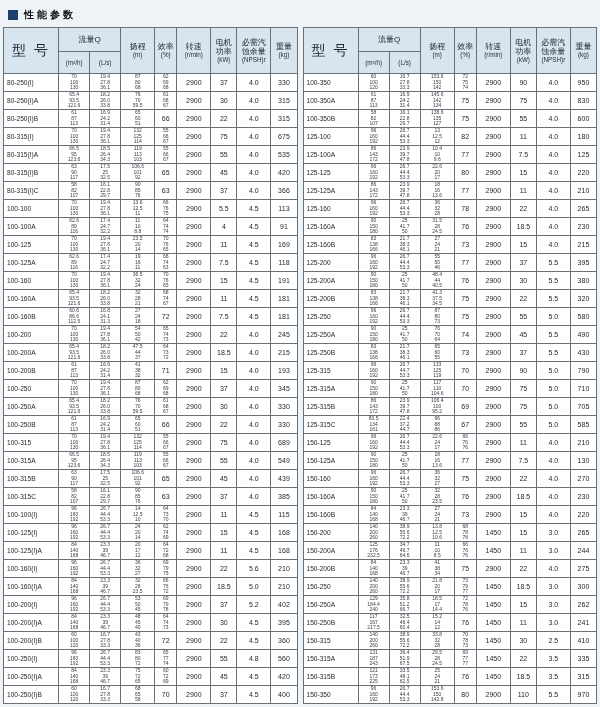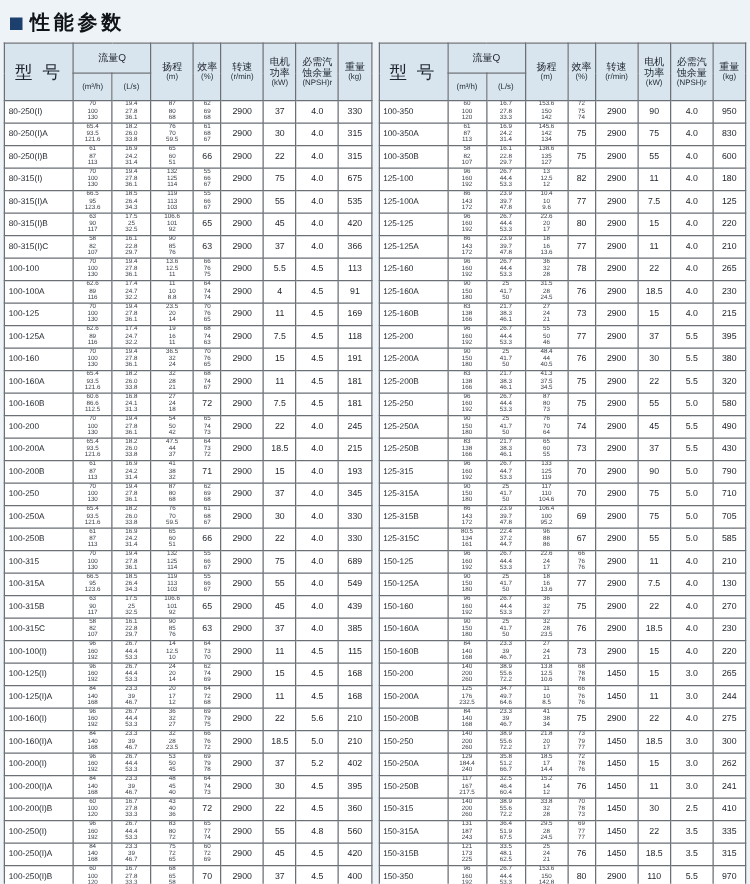--- a/index.html
+++ b/index.html
@@ -5,21 +5,21 @@
   html,body{margin:0;padding:0;}
   body{
     width:600px;height:707px;
     background:#eef3f8;
     font-family:"Liberation Sans", sans-serif;
     color:#222;
     overflow:hidden;
   }
   .title-bar{display:flex;align-items:center;gap:6px;padding:8px 8px 5px 8px;}
   .sq{width:10px;height:10px;background:#1c3f6e;flex:0 0 auto;}
-  .title-text{font-size:16px;font-weight:bold;color:#101418;letter-spacing:3px;}
+  .title-text{font-size:10px;font-weight:bold;color:#101418;letter-spacing:3px;}
   .tables{display:flex;gap:5px;padding:0 3px;}
   table.spec{
     border-collapse:collapse;table-layout:fixed;
     width:296px;background:#ffffff;
     border:1.5px solid #3a3f45;
   }
   th,td{
     border:1px solid #6b7077;
     padding:0;text-align:center;vertical-align:middle;
     overflow:hidden;white-space:nowrap;

